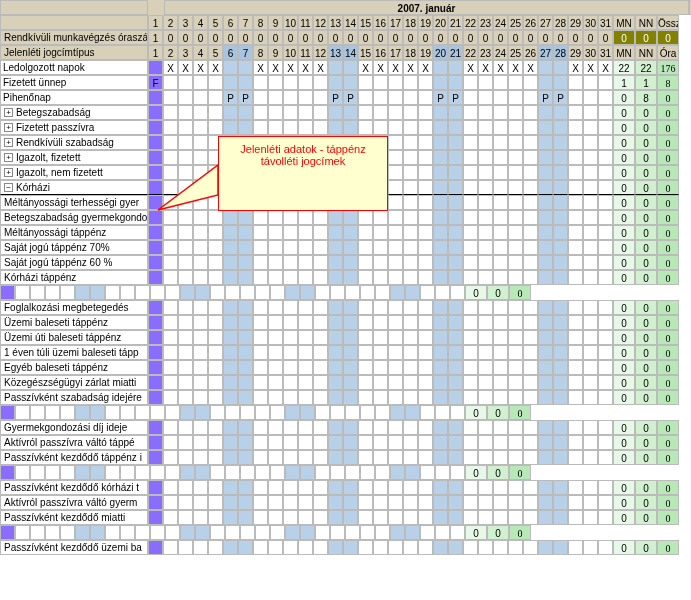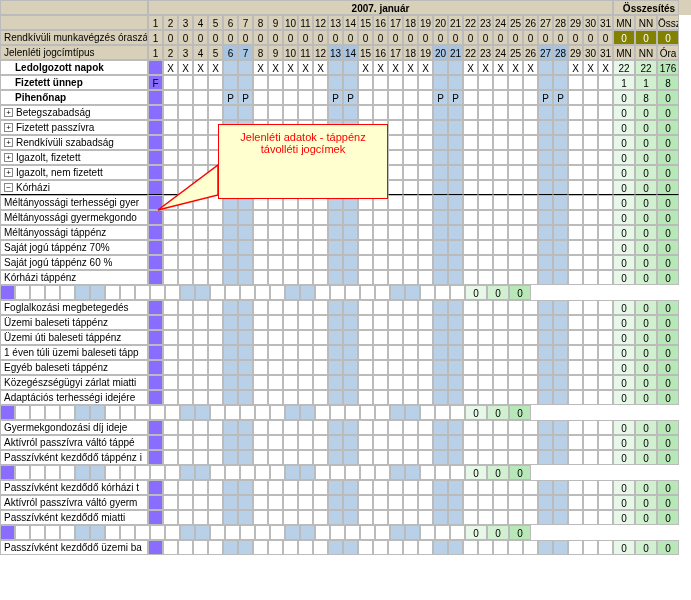--- a/index.html
+++ b/index.html
@@ -22,21 +22,21 @@
   .label-cell {
     width: 148px;
     min-width: 148px;
     padding-left: 3px;
     border: 0.5px solid #bbb;
     overflow: hidden;
     white-space: nowrap;
     display: flex;
     align-items: center;
   }
-  .label-cell.indent { padding-left: 14px; font-weight: bold; }
+  .label-cell.indent { padding-left: 2px; }
   .expander {
     width: 9px; height: 9px;
     border: 1px solid #888;
     display: inline-flex;
     align-items: center;
     justify-content: center;
     font-size: 8px;
     margin-right: 3px;
     background: #fff;
     line-height: 7px;
@@ -52,35 +52,35 @@
     width: 22px;
     min-width: 22px;
     border: 0.5px solid #bbb;
     text-align: center;
     overflow: hidden;
   }
   .hdr { background: #d8d0b8; }
   .ohdr { background: #828200; color: #fff; }
   .mn-cell { background: #e8f8e8; }
   .nn-cell { background: #d0f0d0; }
-  .ora-cell { background: #b8e8b8; }
+  .ora-cell { background: #b8e8b8; font-family: Liberation Serif, serif; }
   .purple { background: #8a6cff; }
   .blue { background: #b8d0e8; }
   .blue2 { background: #a8c4e0; }
   .month-title {
     text-align: center;
     font-weight: bold;
     height: 15px;
     line-height: 15px;
     background: #d8d0b8;
   }
   .callout {
     position: absolute;
     left: 218px;
-    top: 124px;
+    top: 136px;
     width: 170px;
     height: 75px;
     background: #ffffd0;
     border: 1.5px solid #ff0000;
     color: #ff0000;
     font-size: 11px;
     text-align: center;
     padding-top: 6px;
     z-index: 10;
   }
@@ -92,21 +92,21 @@
   }
   .thick-bottom { border-bottom: 1.5px solid #000 !important; }
 </style>
 </head>
 <body>
 
 <div id="container">
     <div class="row">
       <div class="label-cell hdr"></div>
       <div class="hdr" style="flex:1;display:flex;">
-        <div class="month-title" style="width:465px;border:0.5px solid #bbb;">2007. január</div>
+        <div class="month-title" style="width:525px;border:0.5px solid #bbb;margin-left:16px;">2007. január</div>
         <div class="month-title" style="width:66px;border:0.5px solid #bbb;padding-left:6px;">Összesítés</div>
       </div>
     </div>
     <div class="row">
       <div class="label-cell hdr"></div>
       <div class="day-cell hdr">1</div>
       <div class="day-cell hdr">2</div>
       <div class="day-cell hdr">3</div>
       <div class="day-cell hdr">4</div>
       <div class="day-cell hdr">5</div>
@@ -602,21 +602,21 @@
       <div class="day-cell blue"></div>
       <div class="day-cell blue"></div>
       <div class="day-cell "></div>
       <div class="day-cell "></div>
       <div class="day-cell "></div>
       <div class="sum-cell mn-cell">0</div>
       <div class="sum-cell nn-cell">0</div>
       <div class="sum-cell ora-cell">0</div>
     </div>
     <div class="row">
-      <div class="label-cell">Méltányossági gyermekgondo</div>
+      <div class="label-cell">Betegszabadság gyermekgondo</div>
       <div class="day-cell purple"></div>
       <div class="day-cell "></div>
       <div class="day-cell "></div>
       <div class="day-cell "></div>
       <div class="day-cell "></div>
       <div class="day-cell blue"></div>
       <div class="day-cell blue"></div>
       <div class="day-cell "></div>
       <div class="day-cell "></div>
       <div class="day-cell "></div>
@@ -1045,21 +1045,21 @@
       <div class="day-cell blue"></div>
       <div class="day-cell blue"></div>
       <div class="day-cell "></div>
       <div class="day-cell "></div>
       <div class="day-cell "></div>
       <div class="sum-cell mn-cell">0</div>
       <div class="sum-cell nn-cell">0</div>
       <div class="sum-cell ora-cell">0</div>
     </div>
     <div class="row">
-      <div class="label-cell">Adaptációs terhességi idejére</div>
+      <div class="label-cell">Passzívként szabadság idejére</div>
       <div class="day-cell purple"></div>
       <div class="day-cell "></div>
       <div class="day-cell "></div>
       <div class="day-cell "></div>
       <div class="day-cell "></div>
       <div class="day-cell blue"></div>
       <div class="day-cell blue"></div>
       <div class="day-cell "></div>
       <div class="day-cell "></div>
       <div class="day-cell "></div>

